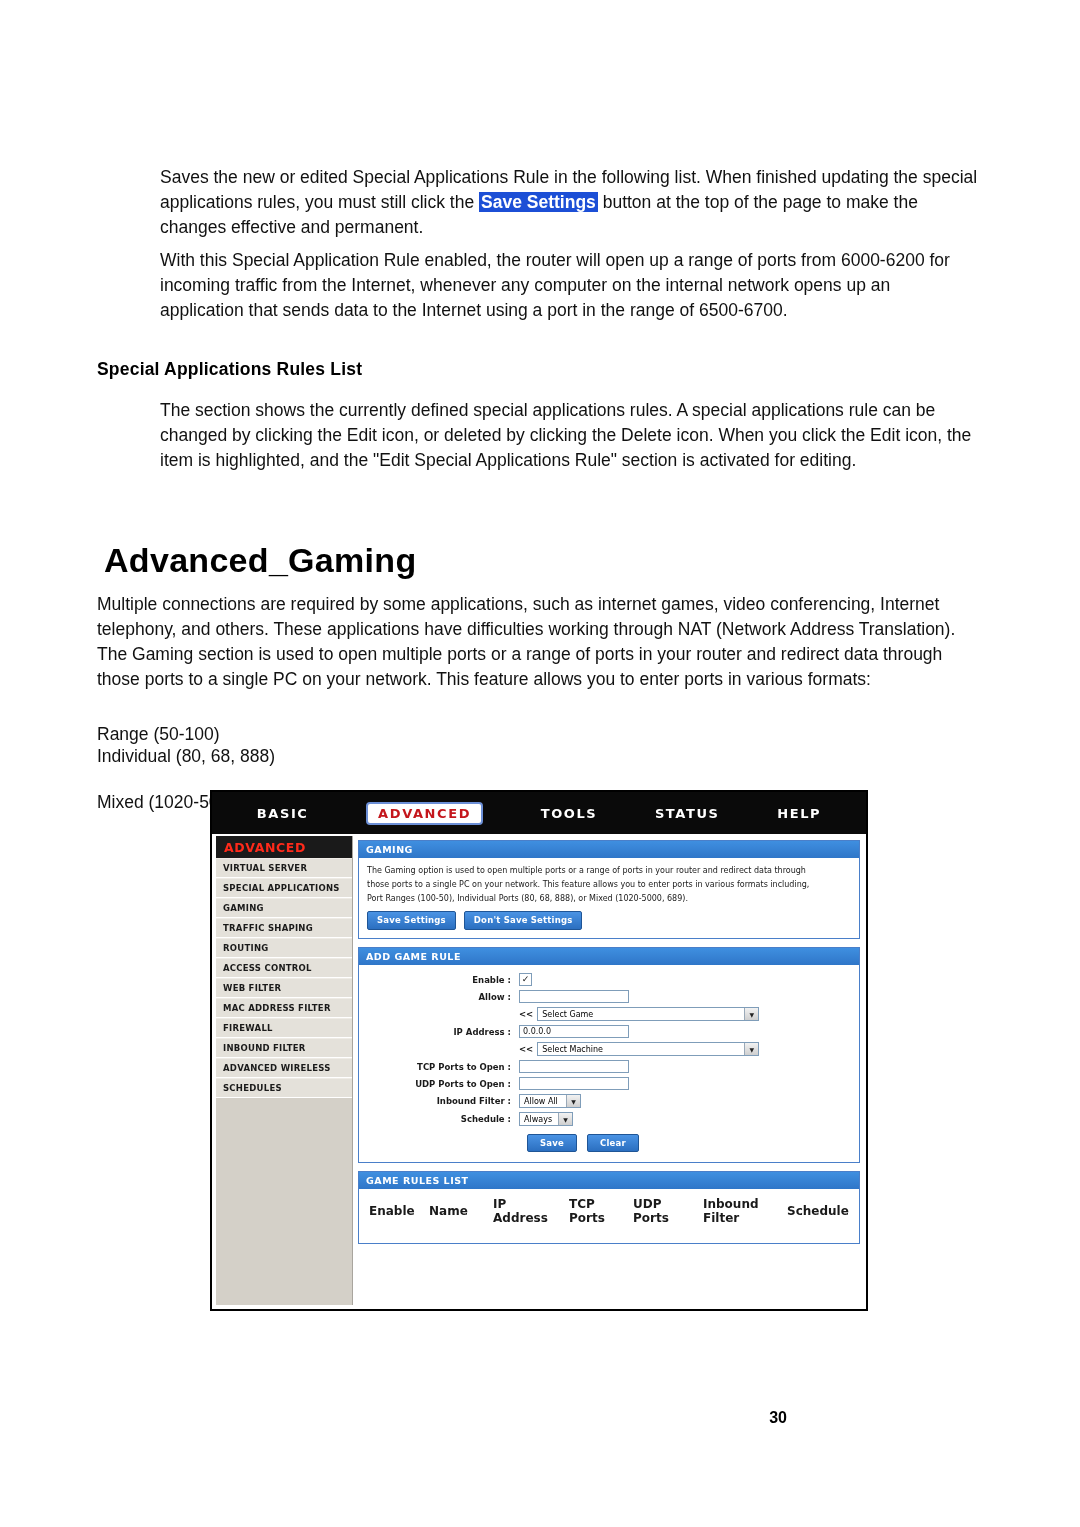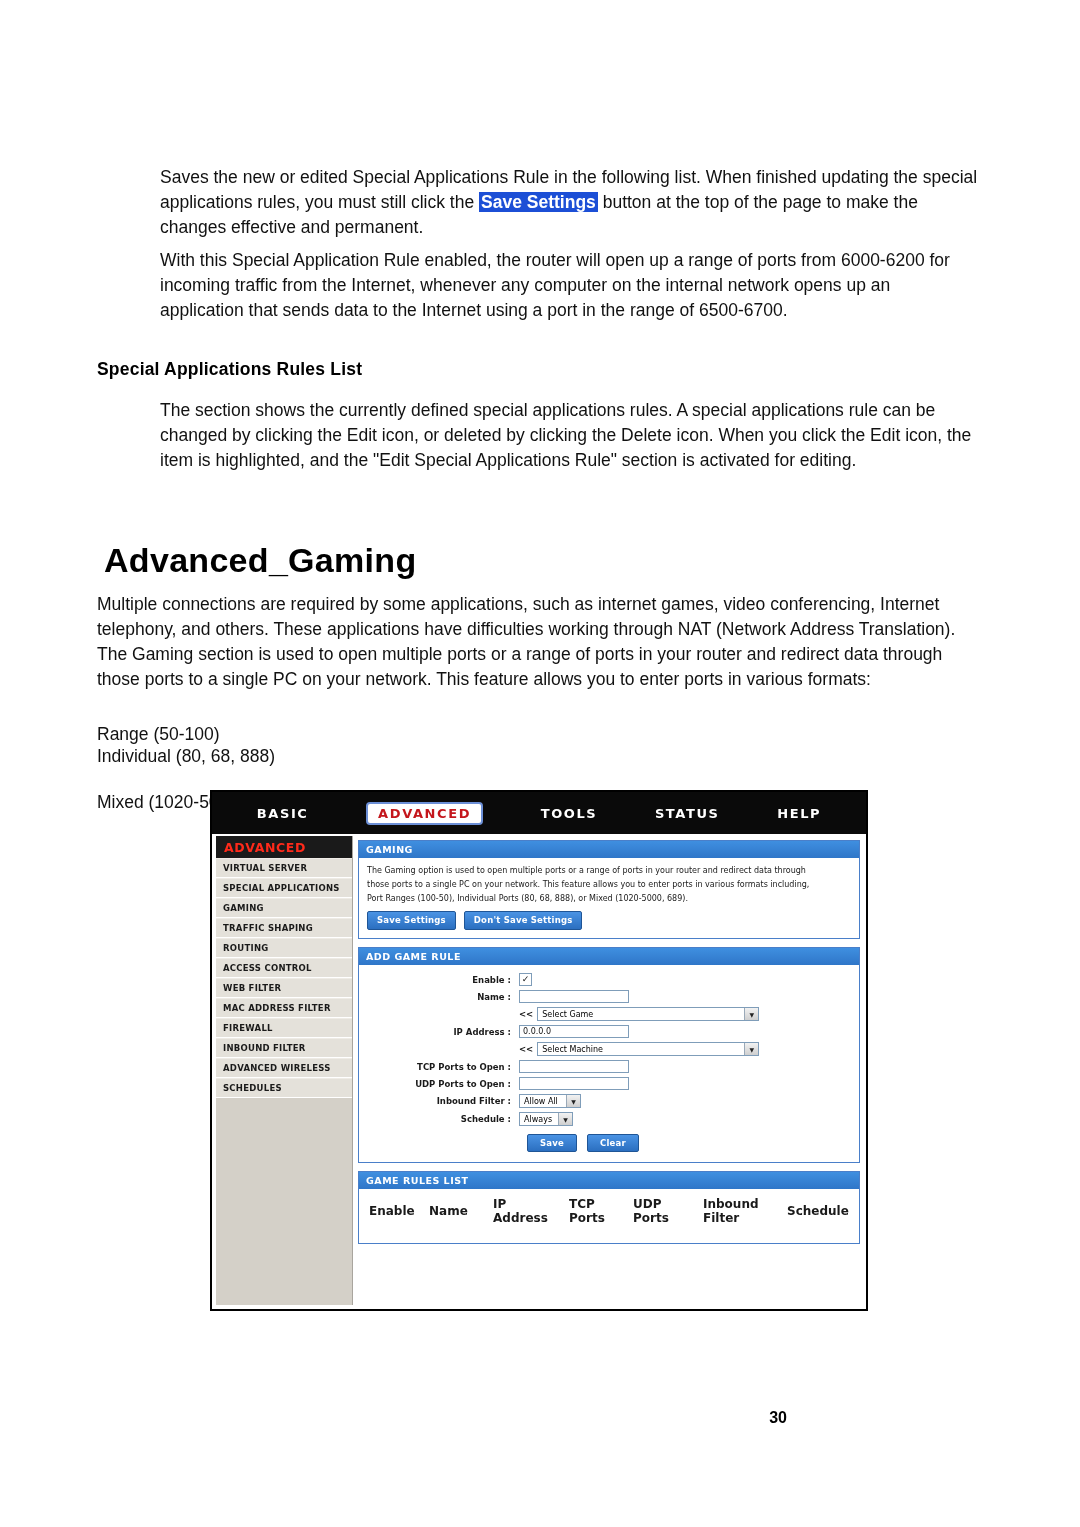--- a/index.html
+++ b/index.html
@@ -367,21 +367,21 @@
           <div class="form">
 
             <div class="frow">
               <div class="flabel">Enable :</div>
               <div class="fctl">
                 <div class="checkbox">✓</div>
               </div>
             </div>
 
             <div class="frow">
-              <div class="flabel">Name :</div>
+              <div class="flabel">Allow :</div>
               <div class="fctl">
                 <div class="textbox"></div>
               </div>
             </div>
 
             <div class="frow">
               <div class="flabel"></div>
               <div class="fctl">
                 <span class="lt">&lt;&lt;</span>
                 <div class="select wide">

